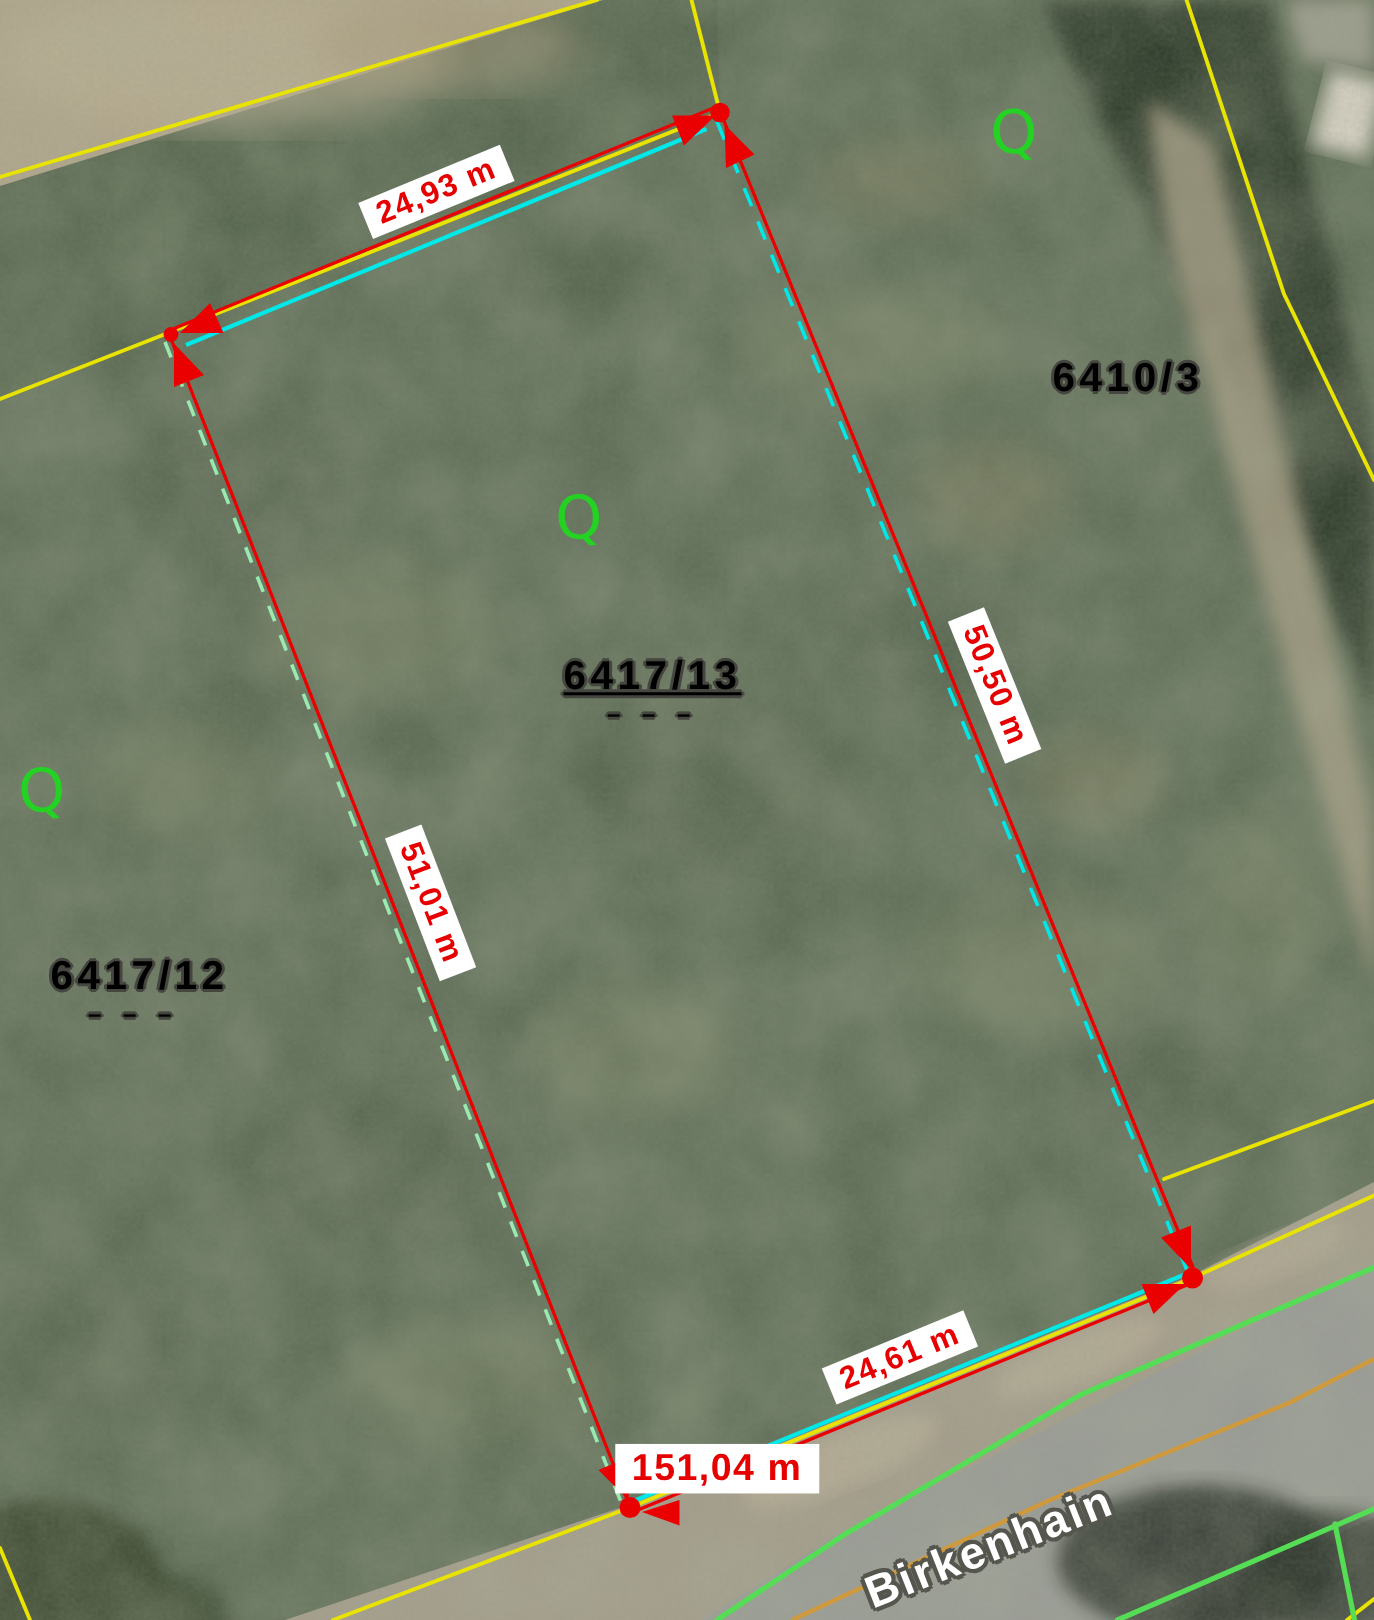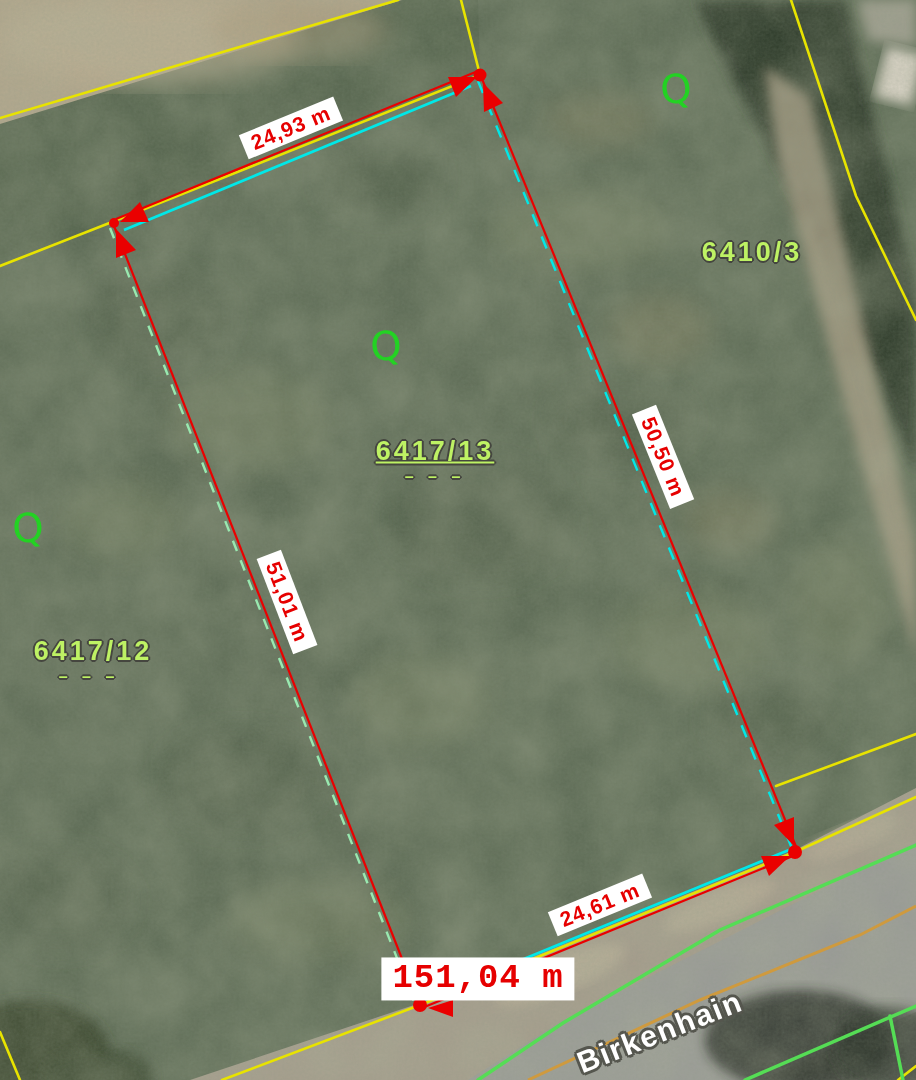--- a/index.html
+++ b/index.html
@@ -6,23 +6,23 @@
   .stage{
     position:relative;width:916px;height:1080px;overflow:hidden;
     background:#5f6d57;font-family:"Liberation Sans",sans-serif;
   }
   .stage svg{position:absolute;left:0;top:0;}
   .label{position:absolute;transform-origin:center;white-space:nowrap;}
   .measure{
     background:#ffffff;color:#e60000;font-weight:700;font-size:21px;
     line-height:1.15;padding:1px 9px;letter-spacing:1px;
   }
-  .measure.big{font-size:34px;padding:2px 11px;font-family:Liberation Mono, monospace;}
+  .measure.big{font-size:25px;padding:2px 11px;}
   .outlined{
-    color:#bef264;font-weight:700;
+    color:#000000;font-weight:700;
     text-shadow:-2px 0 0 #45463f,2px 0 0 #45463f,0 -2px 0 #45463f,0 2px 0 #45463f,
       -1px -1px 0 #45463f,1px -1px 0 #45463f,-1px 1px 0 #45463f,1px 1px 0 #45463f;
   }
   .parcel{font-size:27px;letter-spacing:3px;}
   .marks{font-size:16px;letter-spacing:5px;}
   .street{
     font-size:30px;letter-spacing:2px;color:#fff;font-weight:700;
     text-shadow:-3px 0 0 #55564e,3px 0 0 #55564e,0 -3px 0 #55564e,0 3px 0 #55564e,
       -2px -2px 0 #55564e,2px -2px 0 #55564e,-2px 2px 0 #55564e,2px 2px 0 #55564e;
   }

